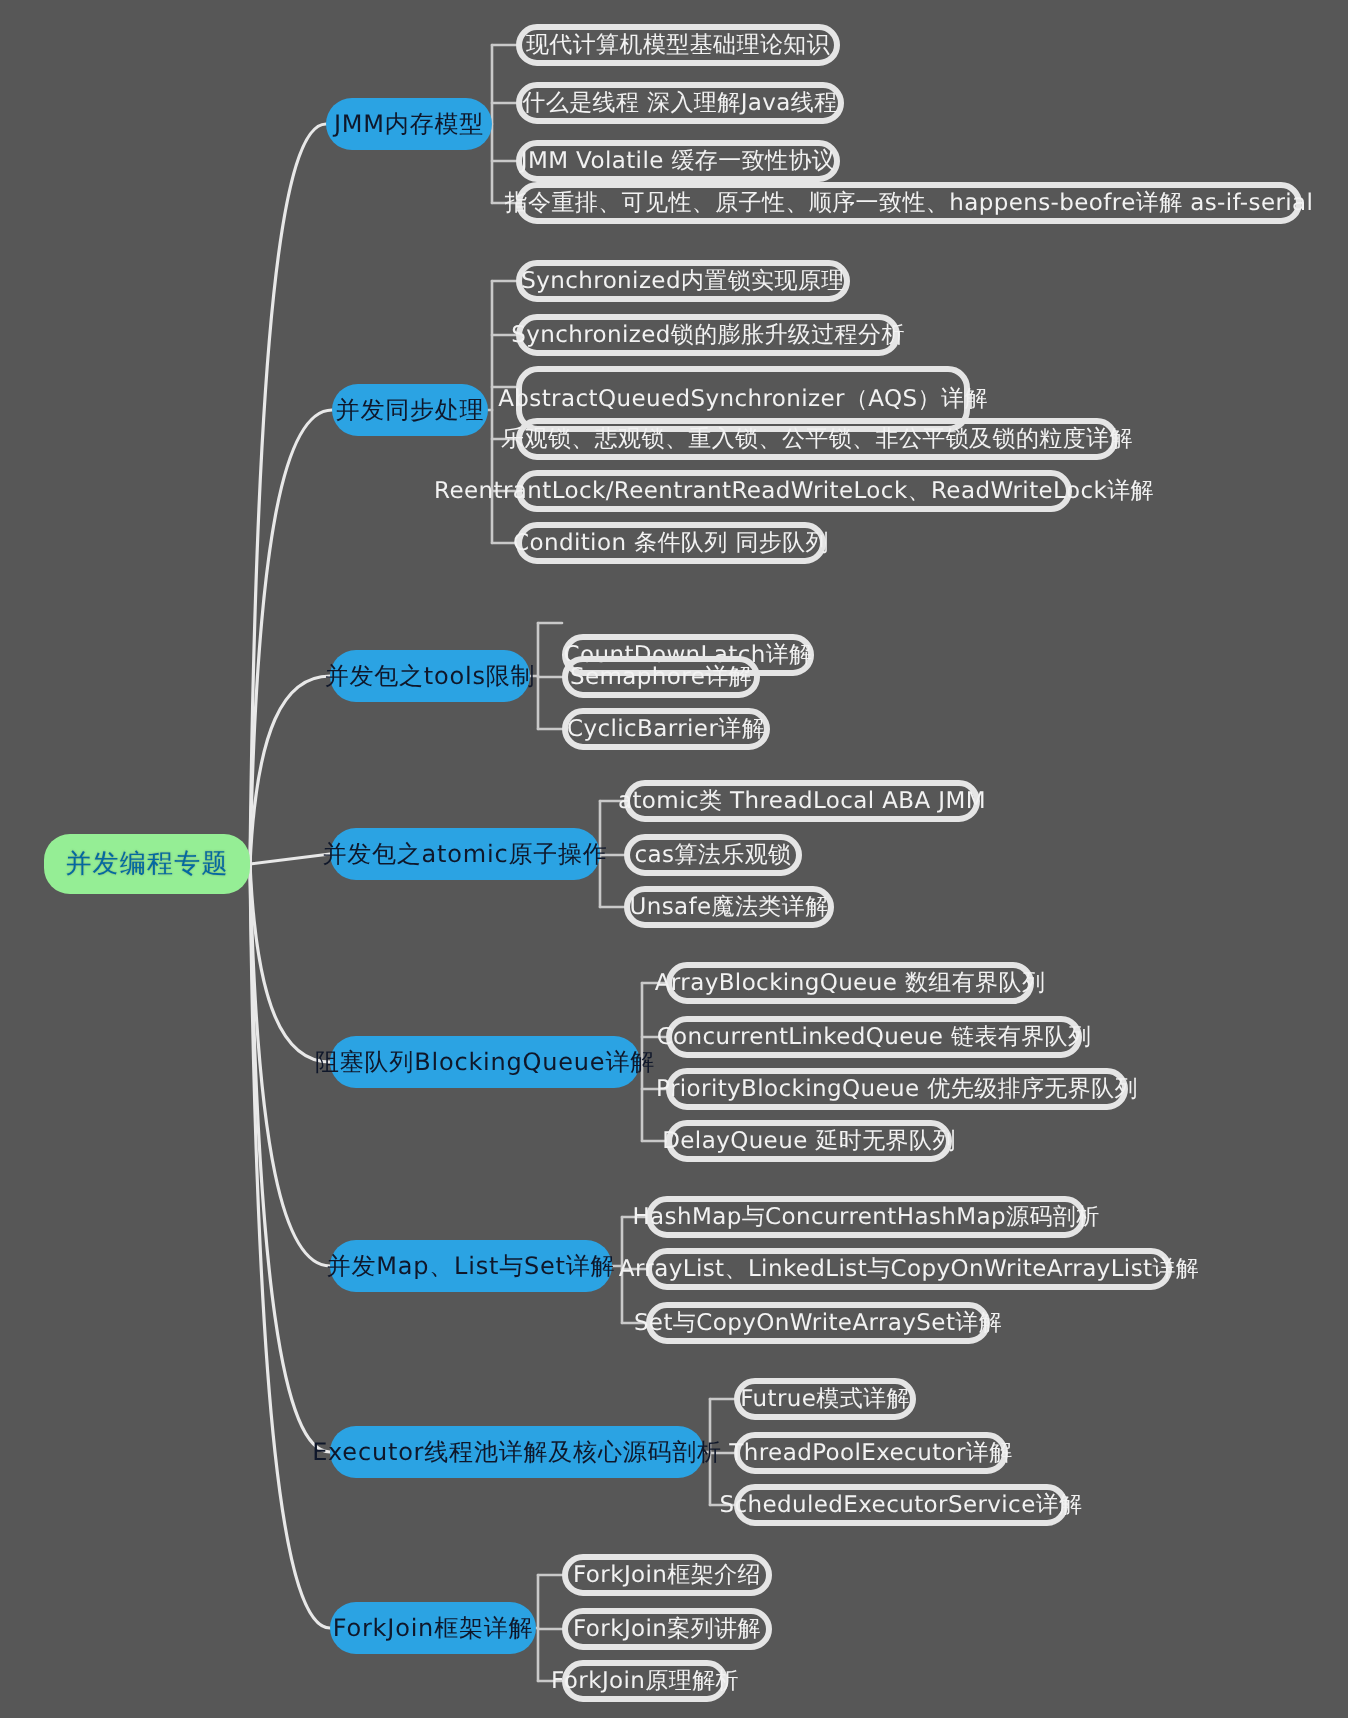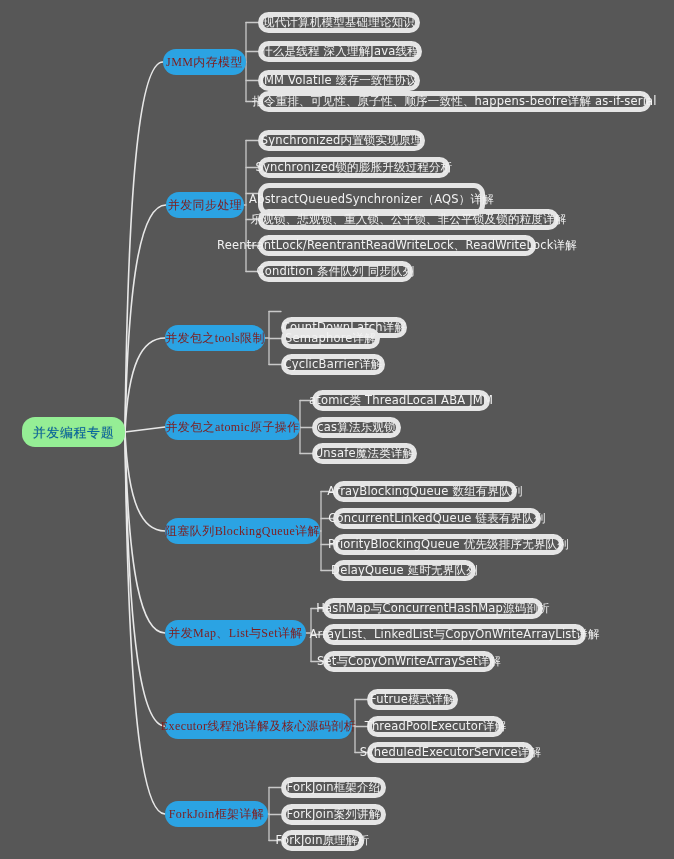--- a/index.html
+++ b/index.html
@@ -40,32 +40,31 @@
     color: #0369a1;
     border-radius: 13px;
     font-size: 13px;
     padding: 0 11px;
     height: 30px;
     text-shadow: 0 0 1px rgba(90,90,90,.55);
     letter-spacing: .6px;
   }
   .node-branch {
     background: #2ba3e3;
-    color: #7f1d1d;
+    color: #0f172a;
     border-radius: 13px;
     font-size: 12px;
     padding: 0 10px;
     height: 26px;
     letter-spacing: .4px;
-    font-family: Liberation Serif, serif;
   }
   .node-leaf {
     background: transparent;
     color: #f2f2f2;
-    border: 5px solid #e5e5e5;
+    border: 3px solid #e5e5e5;
     border-radius: 11px;
     font-size: 11.5px;
     padding: 0 8px;
     height: 21px;
     letter-spacing: .2px;
   }
 </style>
 </head>
 <body>
 

